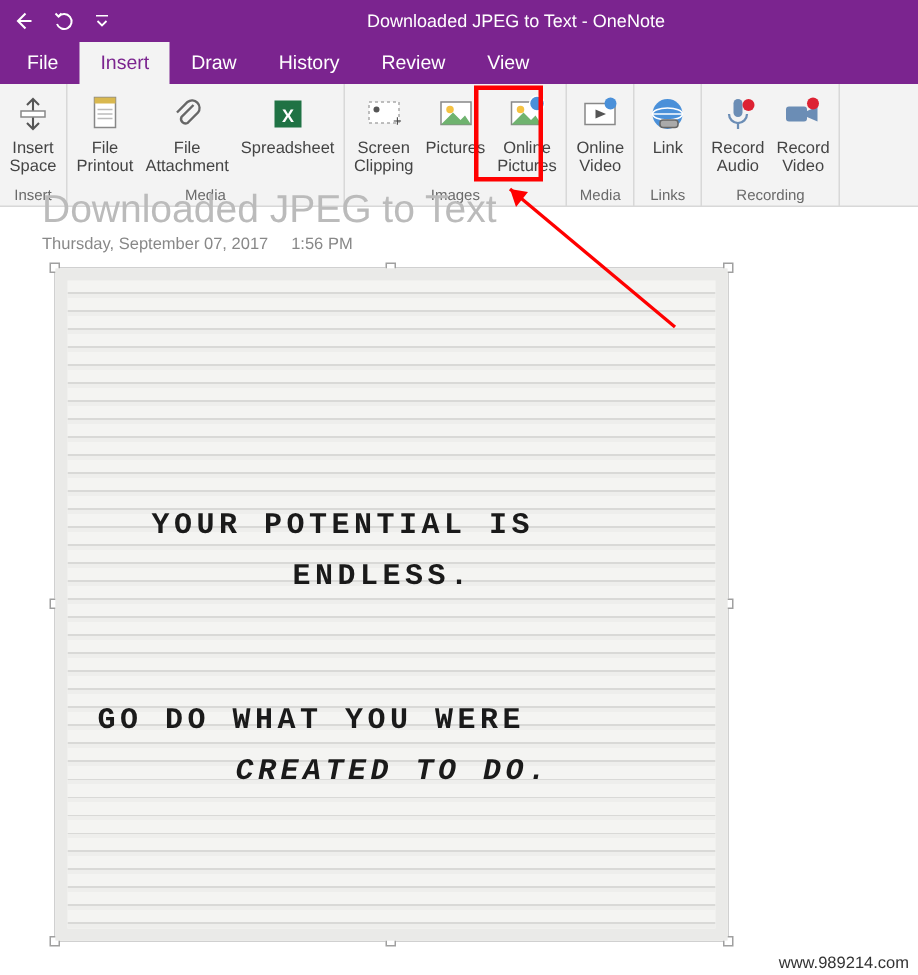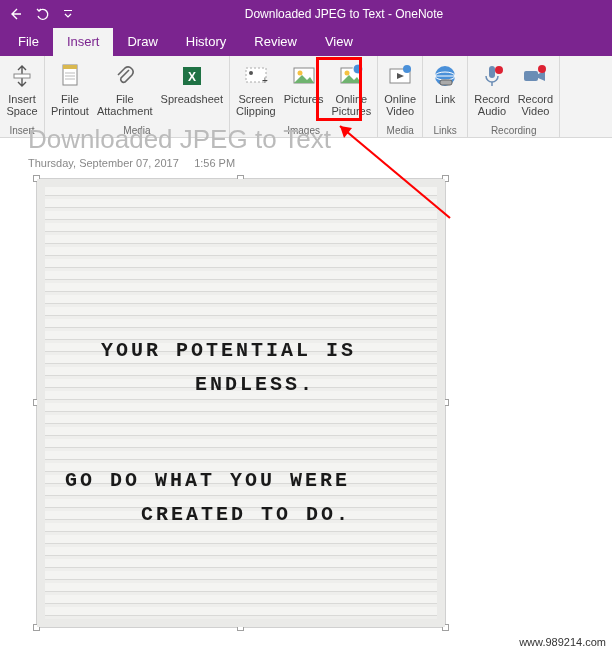--- a/index.html
+++ b/index.html
@@ -128,21 +128,21 @@
   }
   .page-date {
     font-size: 11px;
     color: #888;
     margin-top: 2px;
   }
   .note-container {
     position: absolute;
     left: 36px;
     top: 40px;
-    width: 410px;
+    width: 450px;
     height: 450px;
     border: 1px solid #d0d0d0;
   }
   .note-handle {
     position: absolute;
     width: 7px; height: 7px;
     background: #fff;
     border: 1px solid #a0a0a0;
   }
   .h-tl { top: -4px; left: -4px; }
@@ -179,21 +179,21 @@
     font-family: "Courier New", monospace;
     font-weight: bold;
     color: #1a1a1a;
     letter-spacing: 3px;
     white-space: pre;
     font-size: 20px;
   }
   .bt1 { top: 152px; left: 56px; }
   .bt2 { top: 186px; left: 150px; }
   .bt3 { top: 282px; left: 20px; }
-  .bt4 { top: 316px; left: 96px; }
+  .bt4 { top: 316px; left: 112px; font-style: italic; }
   .arrow-svg {
     position: absolute;
     top: 118px;
     left: 330px;
     z-index: 9;
     pointer-events: none;
   }
   .footer {
     position: absolute;
     bottom: 0;

